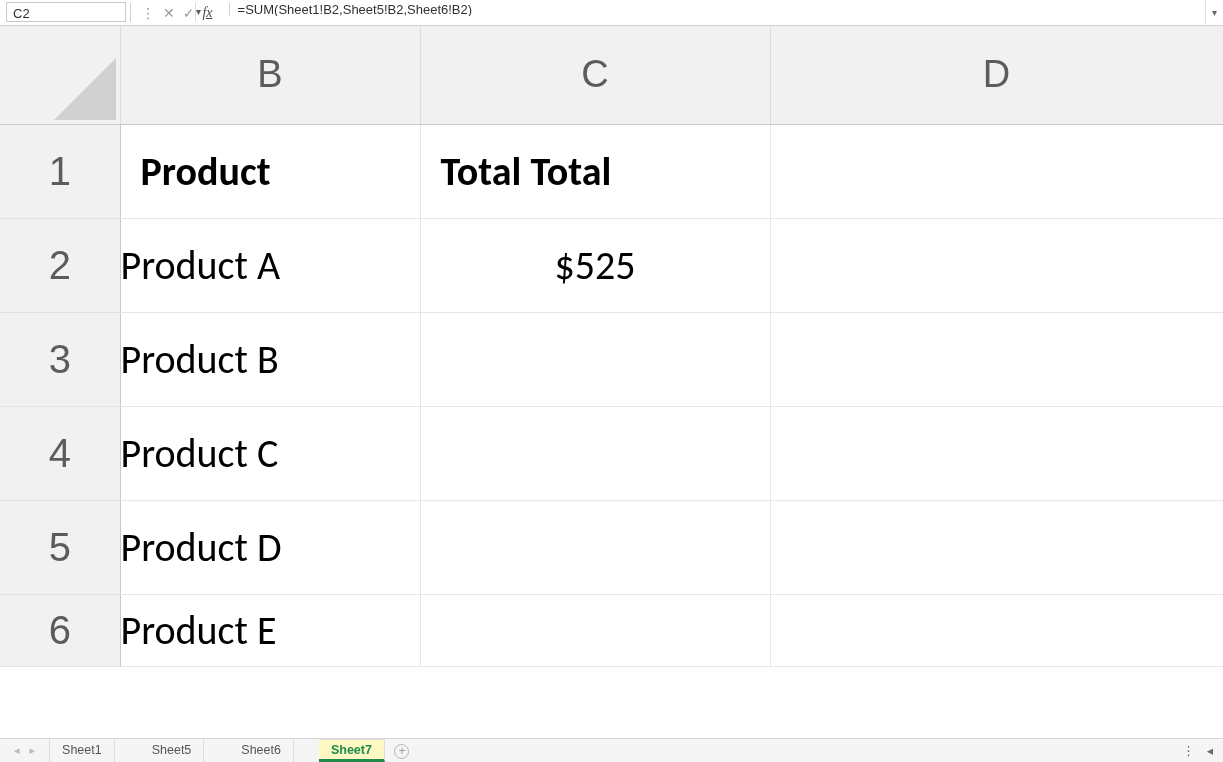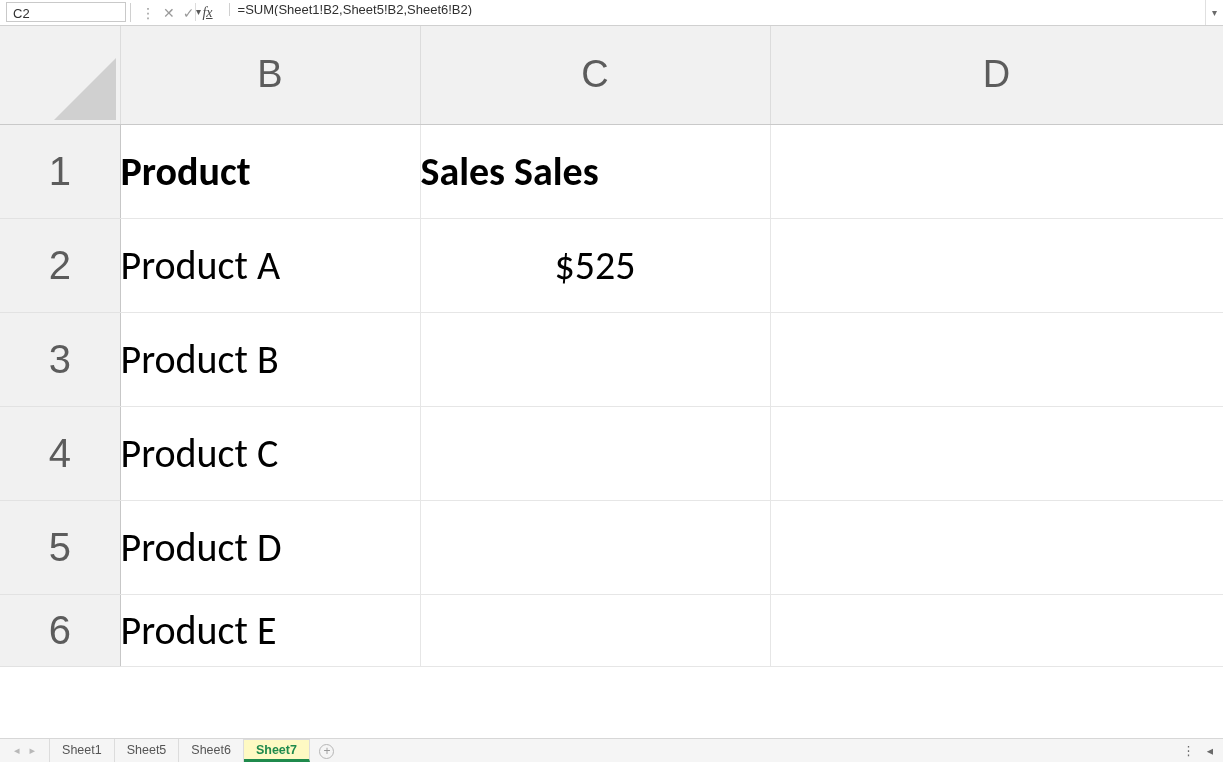--- a/index.html
+++ b/index.html
@@ -151,21 +151,21 @@
     font-family: Calibri, "Segoe UI", Arial, sans-serif;
     font-size: 40px;
     color: #000;
     padding: 0 14px;
     border-right: 1px solid #e6e6e6;
     border-bottom: 1px solid #e6e6e6;
     height: 94px;
     vertical-align: middle;
     white-space: nowrap;
   }
-  .hdr-row .cell { font-weight: 700; }
+  .hdr-row .cell { font-weight: 700; padding-left: 20px; }
   .num { text-align: center; }
 
   
   .tab-strip {
     position: absolute;
     left: 0; right: 0; bottom: 0;
     height: 24px;
     background: #f5f5f5;
     border-top: 1px solid #d7d7d7;
     display: flex;
@@ -178,20 +178,21 @@
     align-items: center;
     gap: 10px;
     padding: 0 14px;
     color: #b8b8b8;
   }
   .tab-nav span { font-size: 11px; line-height: 1; }
   .tabs {
     display: flex;
     align-items: flex-start;
     height: 100%;
+    gap: 25px;
   }
   .tab {
     padding: 0 12px;
     height: 23px;
     line-height: 23px;
     background: #f5f5f5;
     color: #555;
     border-right: 1px solid #dcdcdc;
     cursor: default;
   }
@@ -264,21 +265,21 @@
             <div class="corner-tri"></div>
           </th>
       <th>B</th>
       <th>C</th>
       <th>D</th>
     </tr>
 
     <tr class="hdr-row">
       <th class="rowhdr">1</th>
       <td class="cell">Product</td>
-      <td class="cell">Sales Sales</td>
+      <td class="cell">Total Total</td>
       <td class="cell"></td>
     </tr>
     <tr>
       <th class="rowhdr">2</th>
       <td class="cell">Product A</td>
       <td class="cell num">$525</td>
       <td class="cell"></td>
     </tr>
     <tr>
       <th class="rowhdr">3</th>

